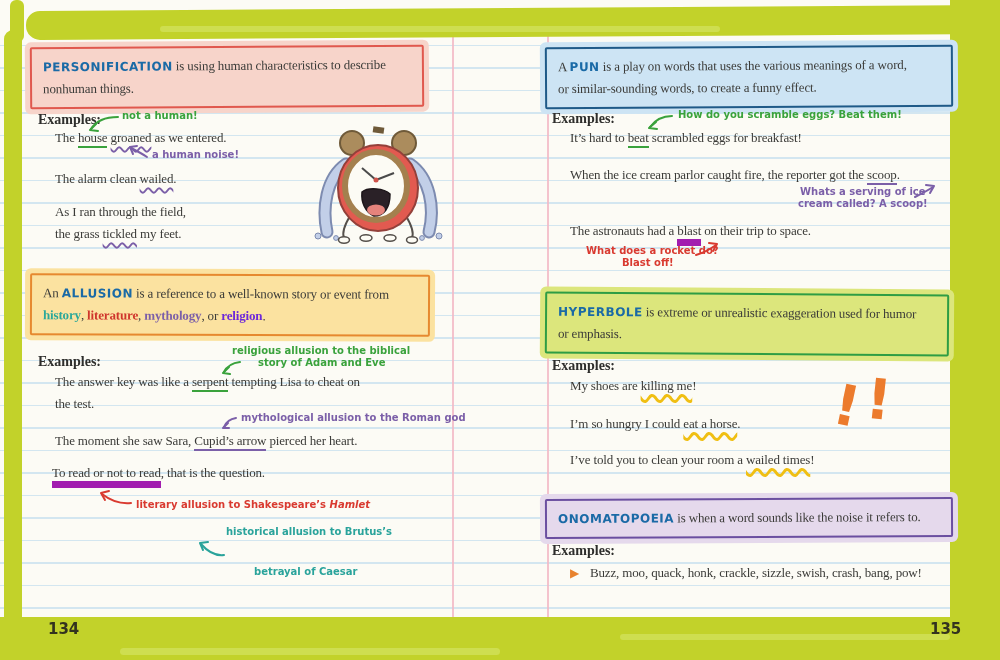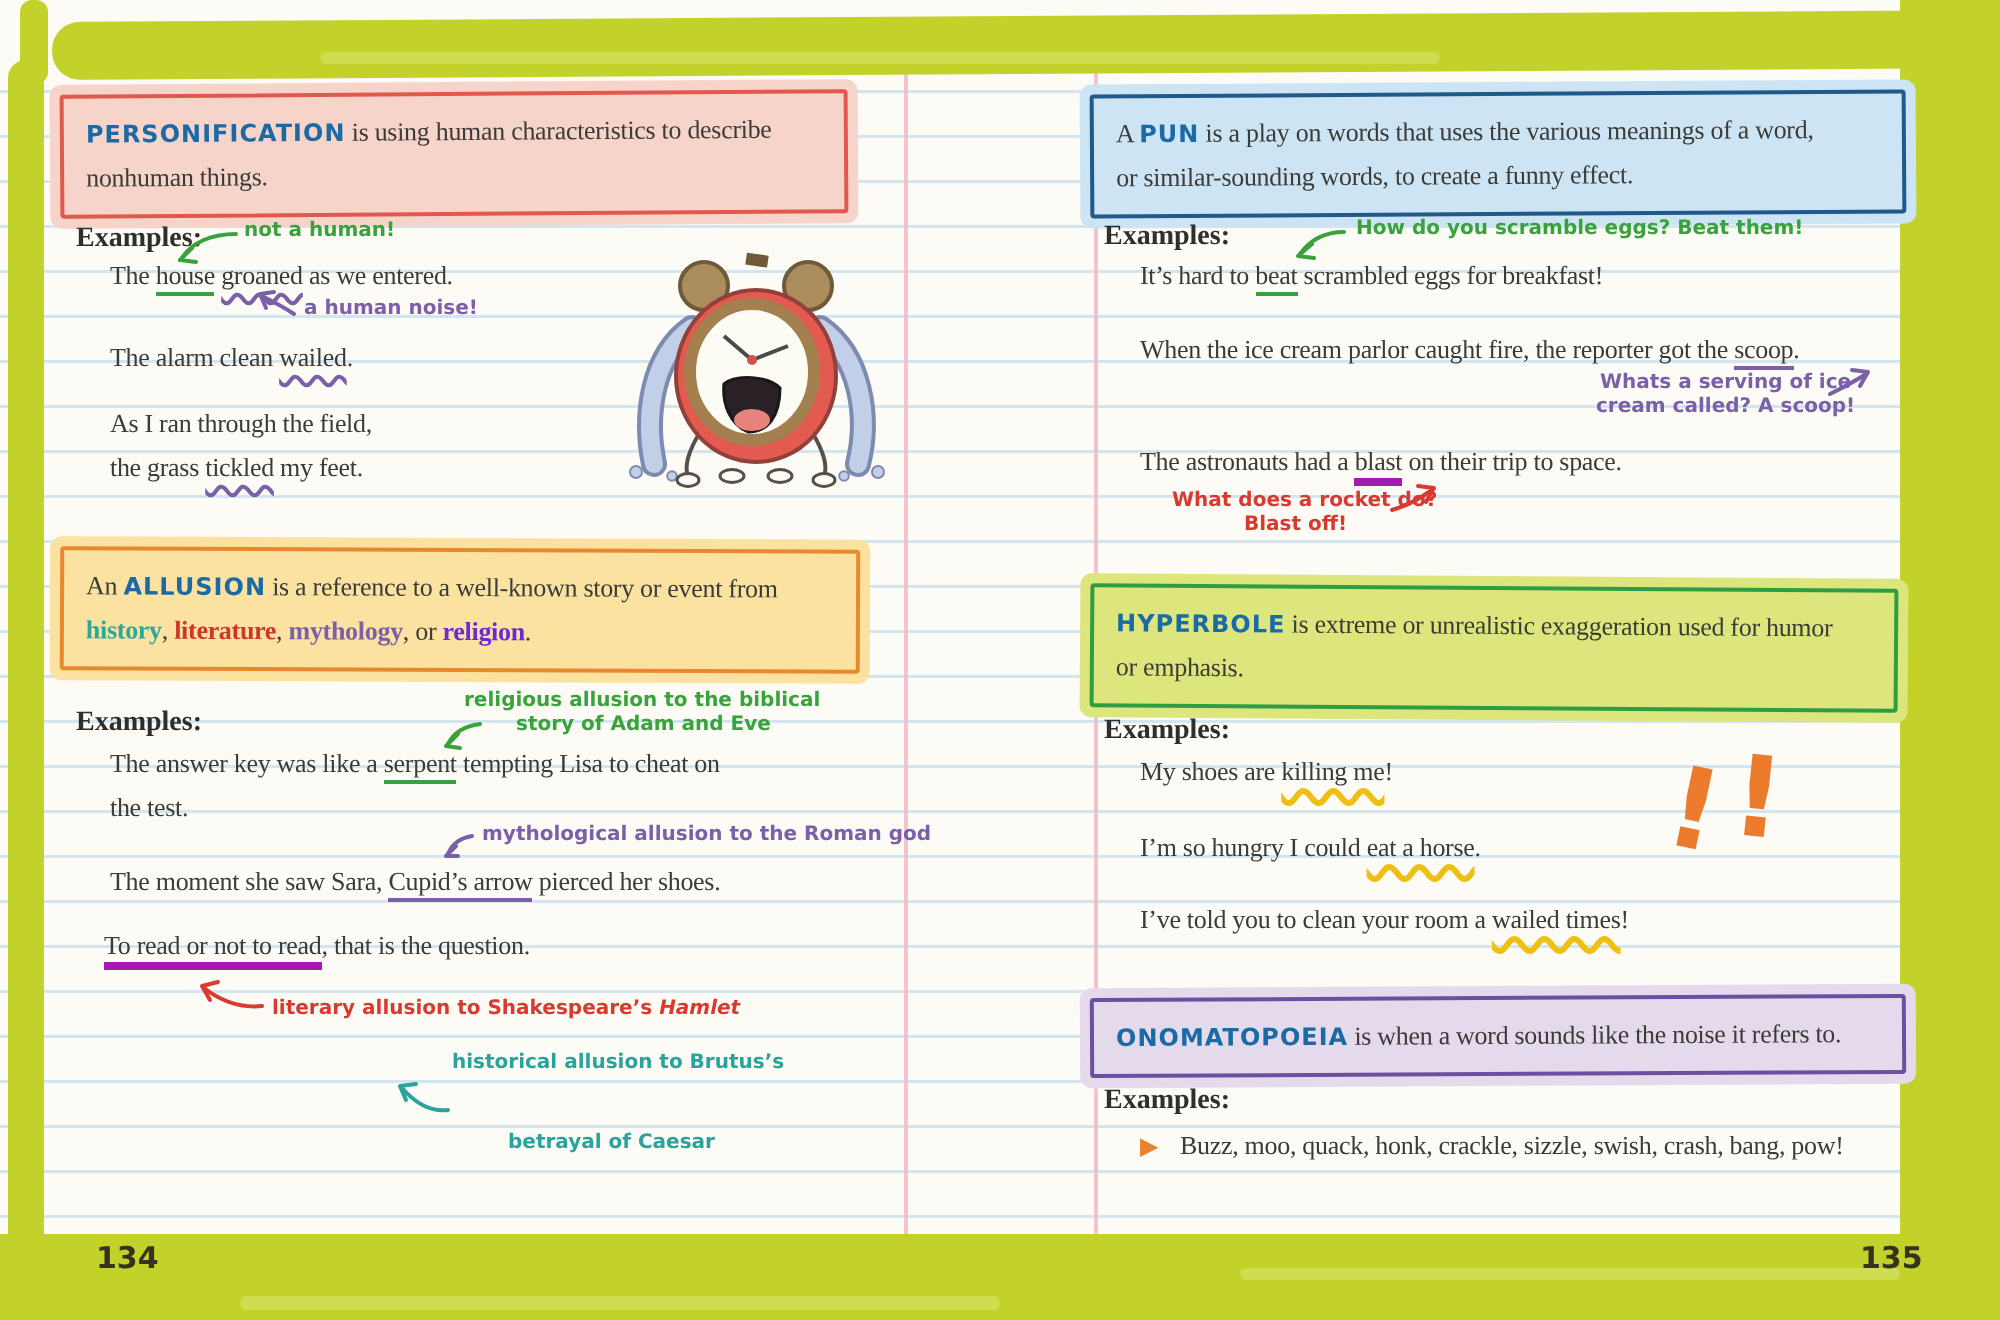--- a/index.html
+++ b/index.html
@@ -34,21 +34,21 @@
   .cat1{color:#2aa89a;font-weight:bold} .cat2{color:#cf352c;font-weight:bold}
   .cat3{color:#7b5fa8;font-weight:bold} .cat4{color:#6d28d9;font-weight:bold}
 
   
   .t { position:absolute; white-space:nowrap; font-size:13px; letter-spacing:-0.15px; }
   .lbl { position:absolute; white-space:nowrap; font-weight:bold; font-size:14px; color:#2e2e2c; }
 
   
   .ug { border-bottom:2.5px solid #3aa23c; padding-bottom:1px; }
   .up { border-bottom:2.5px solid #7b5fa8; padding-bottom:1px; }
-  .ur { border-bottom:4px solid #a21caf; padding-bottom:1px; }
+  .ur { border-bottom:7px solid #a21caf; padding-bottom:1px; }
   .ut { border-bottom:2.5px solid #29a39b; padding-bottom:1px; }
   .wp { text-decoration:underline wavy #7b5fa8 2px; text-underline-offset:4px; text-decoration-skip-ink:none; }
   .wy { text-decoration:underline wavy #f0bf13 2.5px; text-underline-offset:4px; text-decoration-skip-ink:none; }
 
   
   .ann { position:absolute; white-space:nowrap; font-family:"DejaVu Sans", sans-serif; font-weight:bold; font-size:10px;text-align:right; }
   .c-green{color:#3aa23c} .c-purple{color:#7b5fa8} .c-red{color:#d93a30} .c-teal{color:#29a39b}
 
   .arrow { position:absolute; overflow:visible; }
   .arrow path, .arrow polyline { fill:none; stroke:currentColor; stroke-width:2; stroke-linecap:round; stroke-linejoin:round; }
@@ -141,21 +141,21 @@
 
   <div class="t" style="left:55px;top:374px"><span>The answer key was like a </span><span class="ug">serpent</span><span> tempting Lisa to cheat on</span></div>
   <div class="t" style="left:55px;top:396px">the test.</div>
 
   <svg class="arrow" style="left:220px;top:415px;color:#7b5fa8" width="18" height="16">
       <path d="M16,3 C10,4 6,7 4,12"></path>
       <polyline points="8,8 3,13 9,13"></polyline>
     </svg>
   <div class="ann c-purple" style="left:241px;top:412px">mythological allusion to the Roman god</div>
 
-  <div class="t" style="left:55px;top:433px"><span>The moment she saw Sara, </span><span class="up">Cupid’s arrow</span><span> pierced her shoes.</span></div>
+  <div class="t" style="left:55px;top:433px"><span>The moment she saw Sara, </span><span class="up">Cupid’s arrow</span><span> pierced her heart.</span></div>
 
   <div class="t" style="left:52px;top:465px"><span class="ur">To read or not to read</span><span>, that is the question.</span></div>
 
   <svg class="arrow" style="left:97px;top:489px;color:#d93a30" width="36" height="17">
       <path d="M34,14 C24,15 14,12 5,5"></path>
       <polyline points="12,2 4,4 8,11"></polyline>
     </svg>
   <div class="ann c-red" style="left:136px;top:499px"><span>literary allusion to Shakespeare’s </span><i>Hamlet</i></div>
 
 

